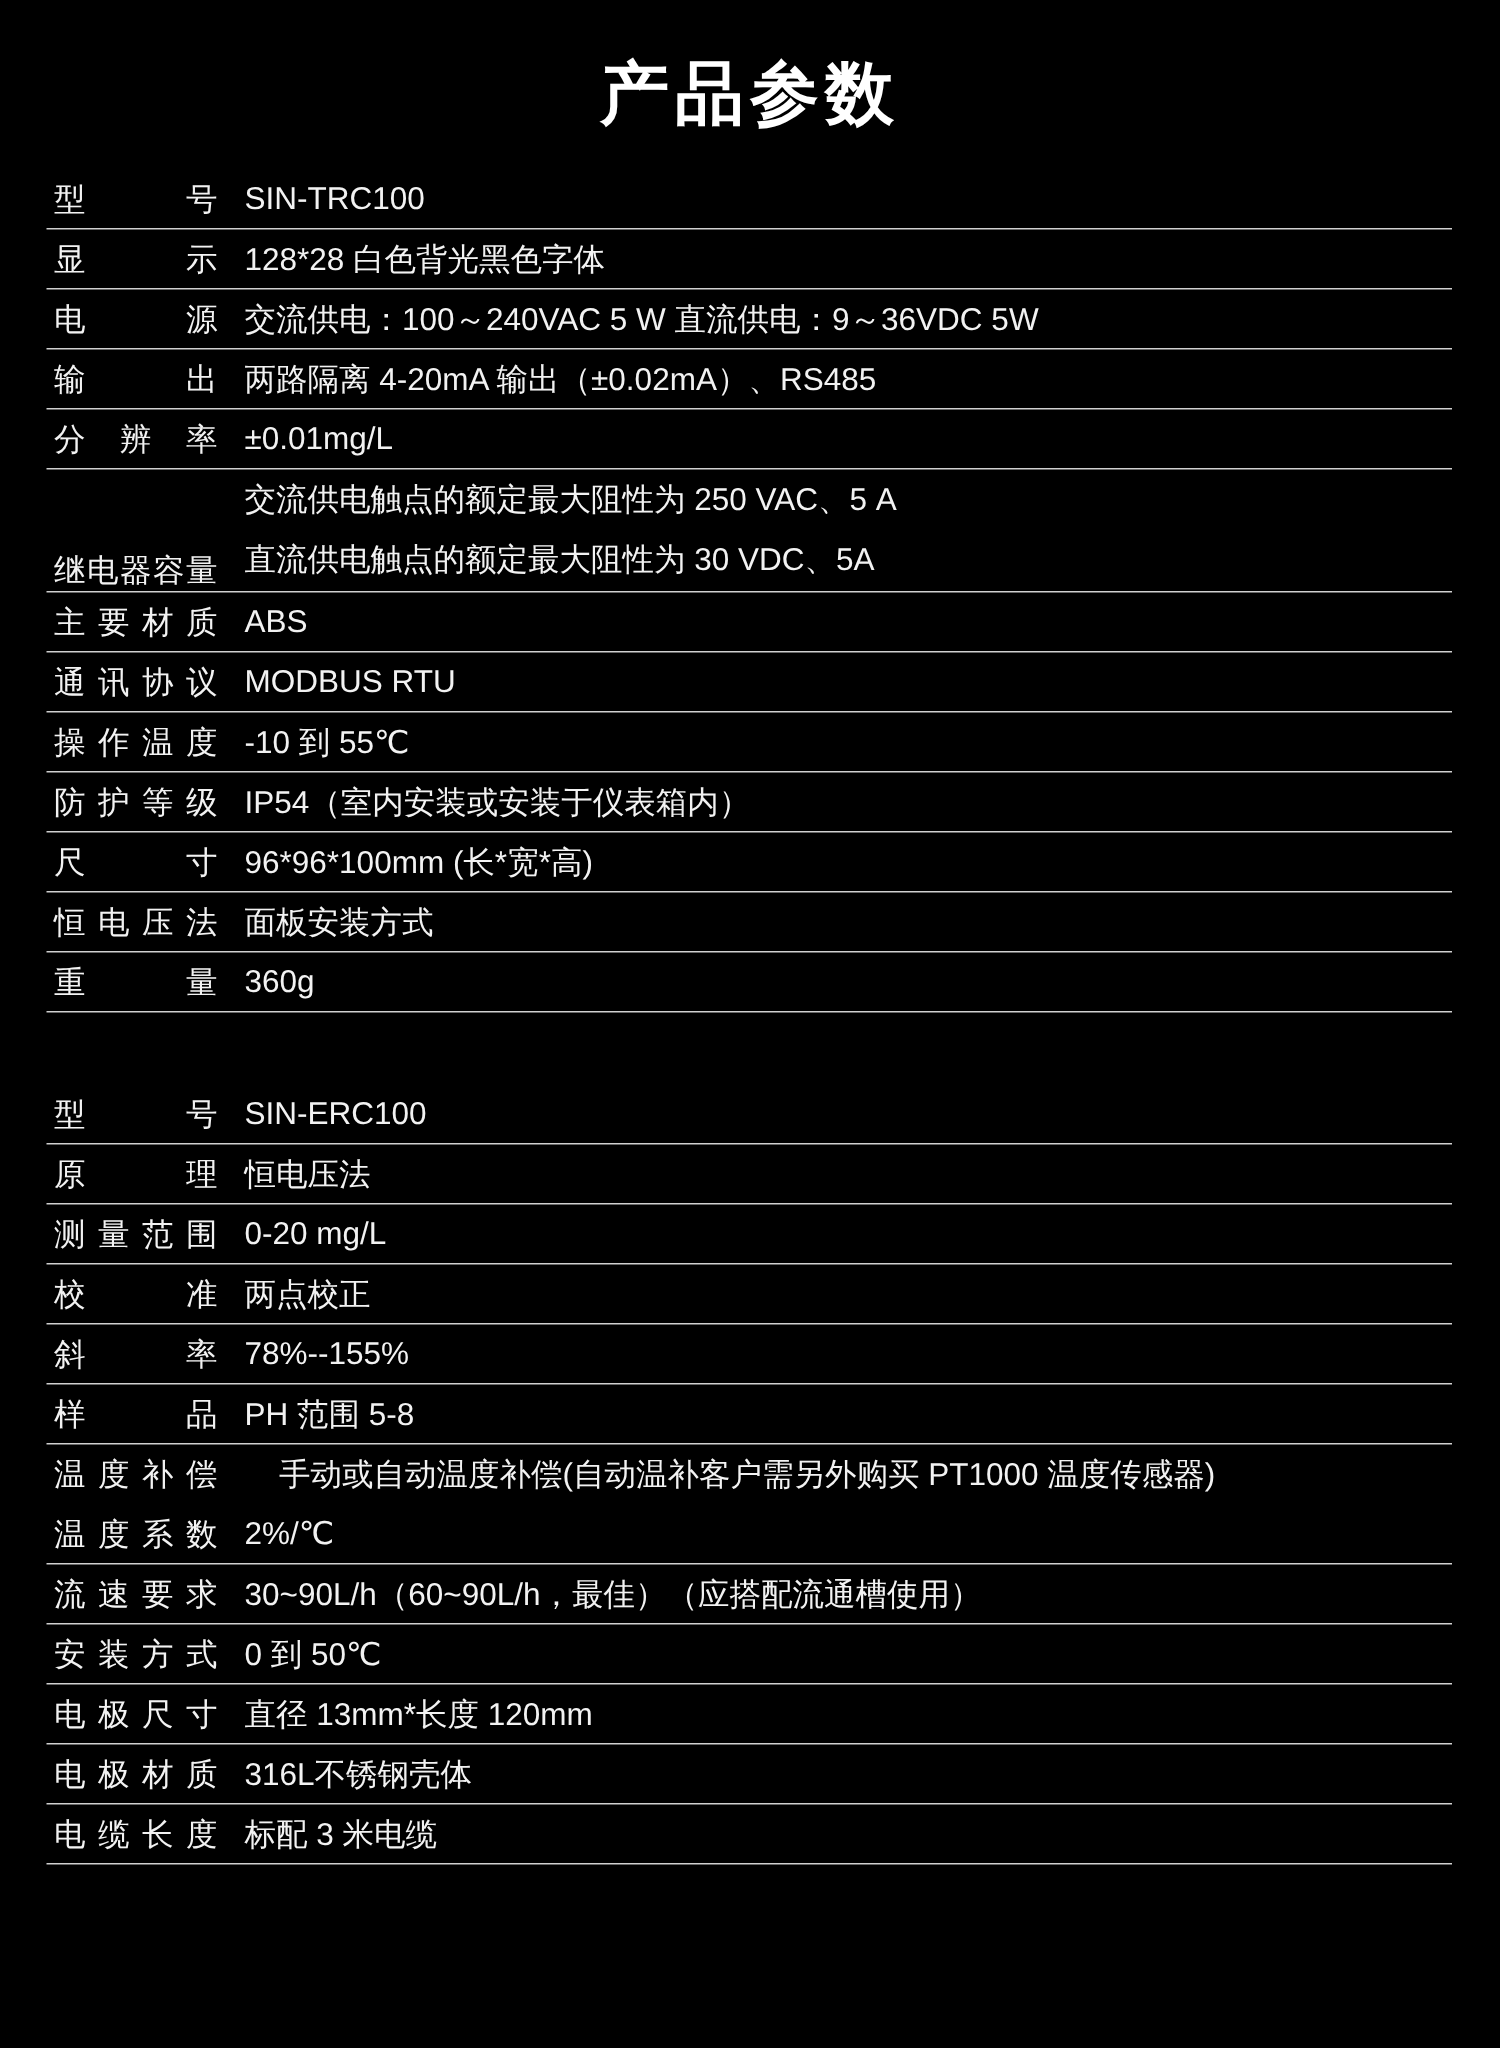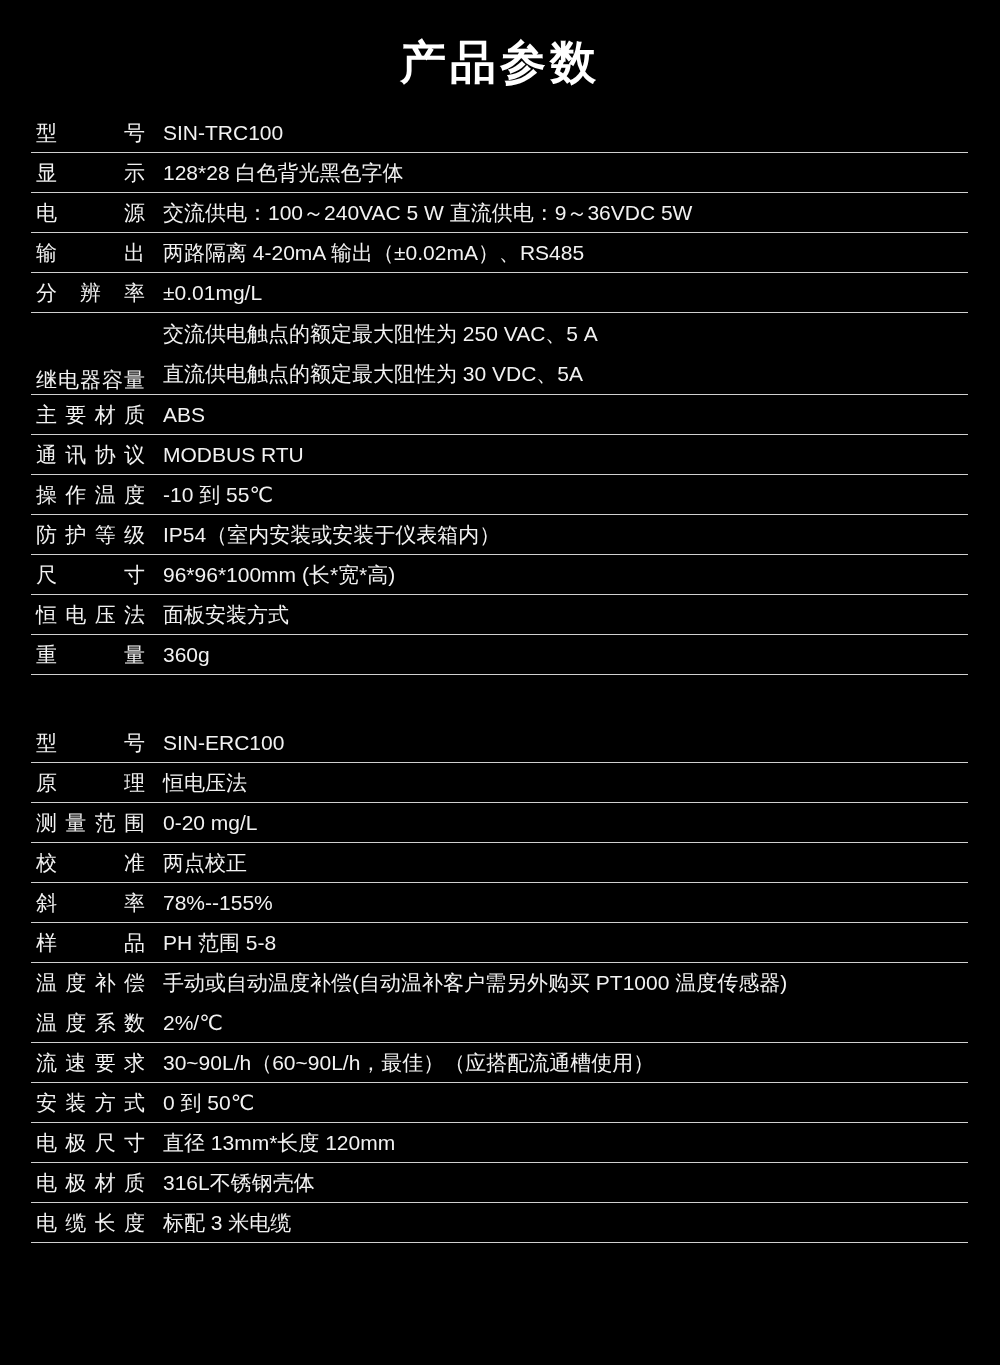--- a/index.html
+++ b/index.html
@@ -34,20 +34,21 @@
     display: flex;
     align-items: center;
     box-sizing: border-box;
     min-height: 40px;
     border-bottom: 1px solid #d0d0d0;
     color: #f2f2f2;
     font-size: 21px;
   }
   .row.no-border {
     border-bottom: none;
+    gap: 23px;
   }
   .row .label {
     flex: 0 0 auto;
     box-sizing: border-box;
     width: 114px;
     padding-left: 5px;
     text-align: justify;
     text-align-last: justify;
     -moz-text-align-last: justify;
   }

